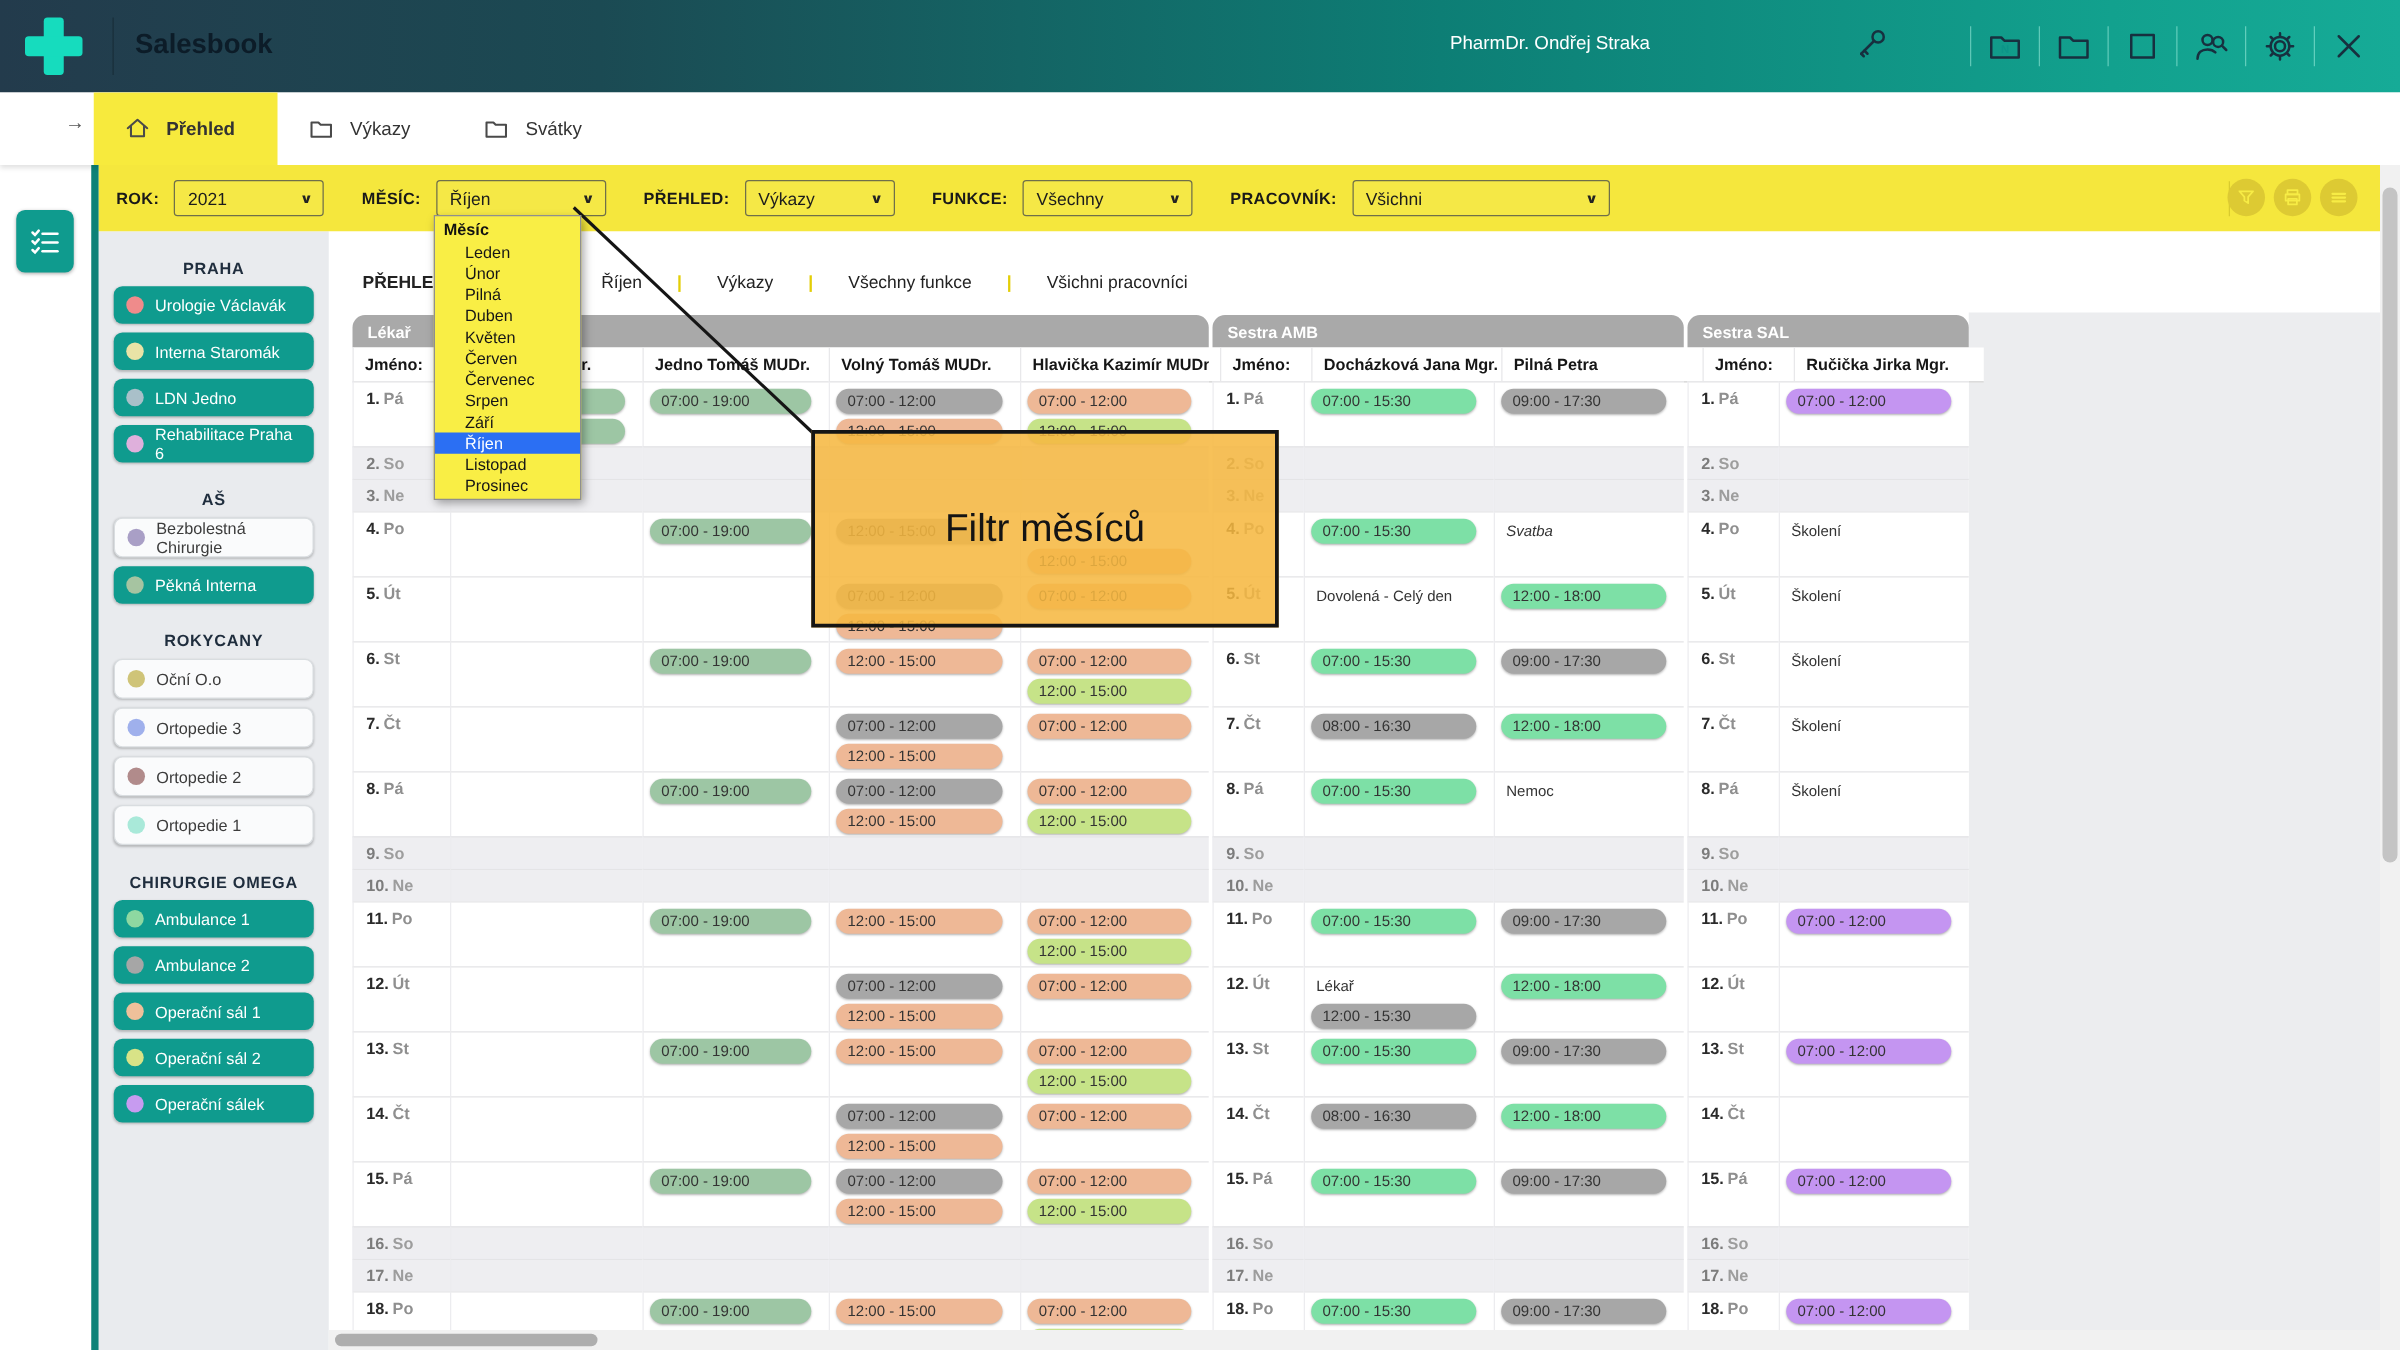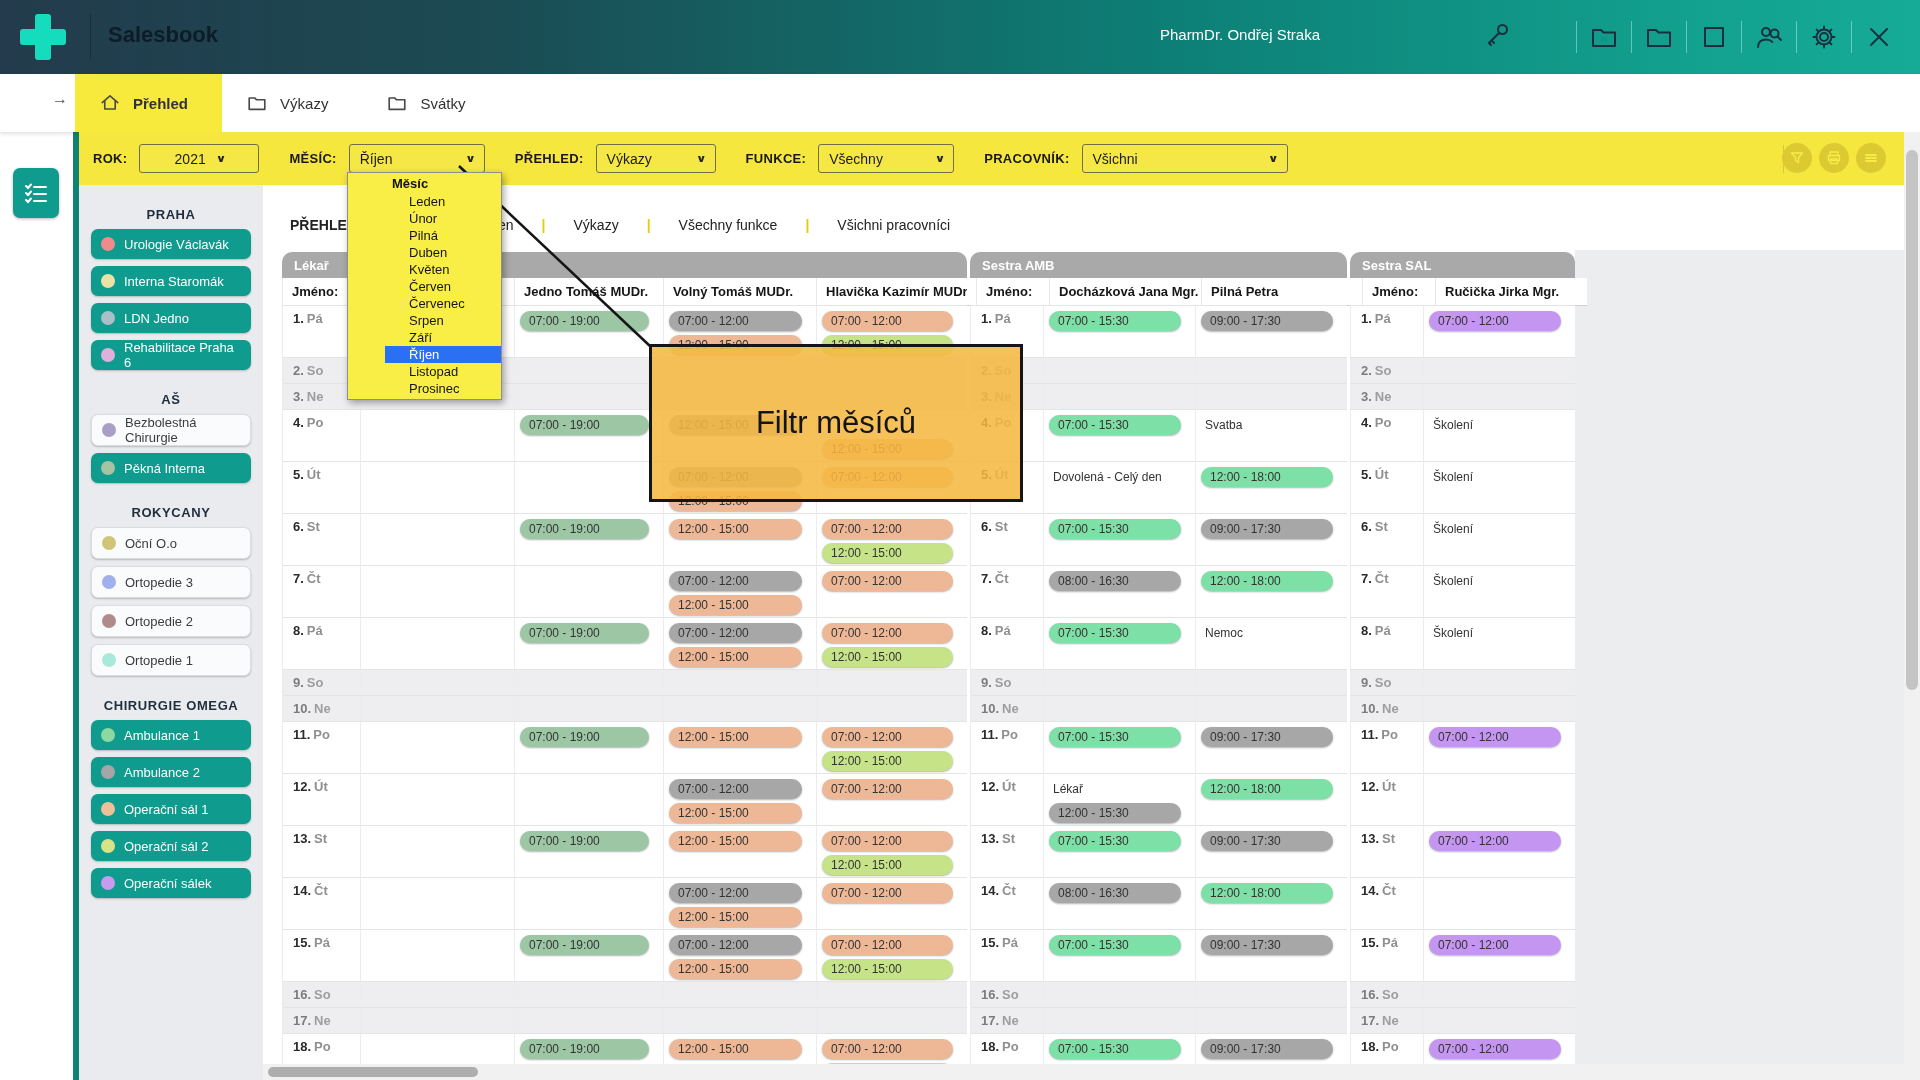--- a/index.html
+++ b/index.html
@@ -84,21 +84,21 @@
   .chip.sage{background:#9dc6a4;}
   .chip.gray{background:#a7a7a7;}
   .chip.salmon{background:#eeb896;}
   .chip.lime{background:#c6e388;}
   .chip.mint{background:#7de0a6;}
   .chip.purple{background:#c495f1;}
   .chip.text{background:transparent;box-shadow:none;color:#333;padding-left:4px;}
 
   
   #month-dropdown{left:347px;top:172px;width:116px;background:#f9ee45;border:1px solid #8f8f8f;
-                  box-shadow:2px 3px 7px rgba(0,0,0,0.35);z-index:60;padding-bottom:2px;padding-left:37px;}
+                  box-shadow:2px 3px 7px rgba(0,0,0,0.35);z-index:60;padding-bottom:2px;}
   #month-dropdown .hd{font-size:13px;font-weight:bold;color:#111;padding:3px 0 2px 7px;}
   #month-dropdown .it{font-size:13px;color:#161616;padding:1px 0 1px 24px;cursor:pointer;}
   #month-dropdown .it.sel{background:#2b6ff3;color:#fff;}
   #annotation-box{left:649px;top:344px;width:368px;height:152px;background:rgba(246,184,64,0.87);
                   border:3px solid #151515;z-index:50;display:flex;align-items:center;justify-content:center;}
   #annotation-box .txt{font-size:31px;color:#141414;}
   #connector{left:0;top:0;width:1920px;height:1080px;pointer-events:none;z-index:49;}
 
   
   #vscroll{right:0;top:132px;width:16px;height:948px;background:#f1f1f1;z-index:70;}
@@ -198,21 +198,21 @@
         </span>
         <span>Svátky</span>
       </div>
     </div>
 </div>
 
 <div class="abs" id="filterbar">
   <div id="filters">
       <div class="flt">
         <span class="lbl">ROK:</span>
-        <div class="selbox" style="width: 100px; justify-content: center;">
+        <div class="selbox" style="width: 100px;">
           <span>2021</span>
           <span class="chev">∨</span>
         </div>
       </div>
       <div class="flt">
         <span class="lbl">MĚSÍC:</span>
         <div class="selbox" style="width: 116px;">
           <span>Říjen</span>
           <span class="chev">∨</span>
         </div>
@@ -489,21 +489,21 @@
         <div class="cell" style="width: 151px; height: 52px;">
           <div class="chip salmon" style="top: 29px;">12:00 - 15:00</div>
         </div>
       </div>
       <div style="width: 3px; flex: 0 0 auto;"></div>
       <div class="seg">
         <div class="cell daycell" style="width: 73px; height: 52px;"><b>4.</b><span class="dw">Po</span></div>
         <div class="cell" style="width: 152px; height: 52px;">
           <div class="chip mint" style="top: 5px;">07:00 - 15:30</div>
         </div>
-        <div class="cell" style="width: 152px; height: 52px;">
+        <div class="cell" style="width: 152px; height: 52px; font-style: italic;">
           <div class="chip text" style="top: 5px;">Svatba</div>
         </div>
       </div>
       <div style="width: 3px; flex: 0 0 auto;"></div>
       <div class="seg">
         <div class="cell daycell" style="width: 73px; height: 52px;"><b>4.</b><span class="dw">Po</span></div>
         <div class="cell" style="width: 152px; height: 52px;">
           <div class="chip text" style="top: 5px;">Školení</div>
         </div>
       </div>

